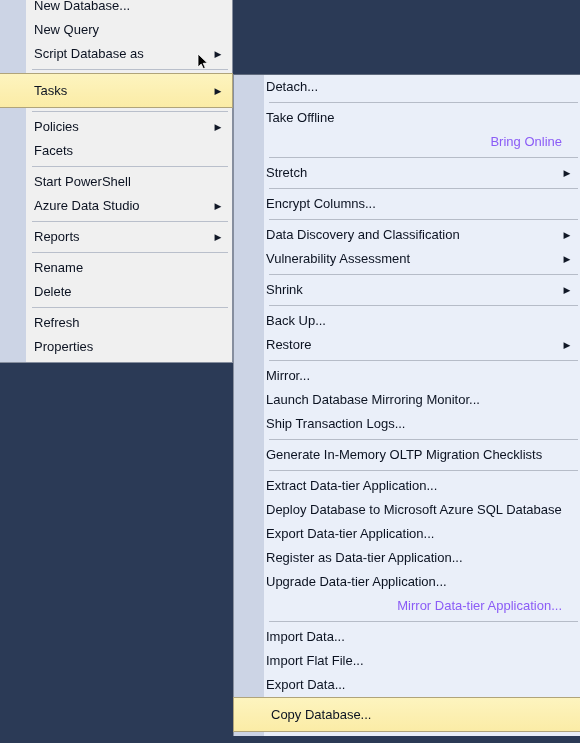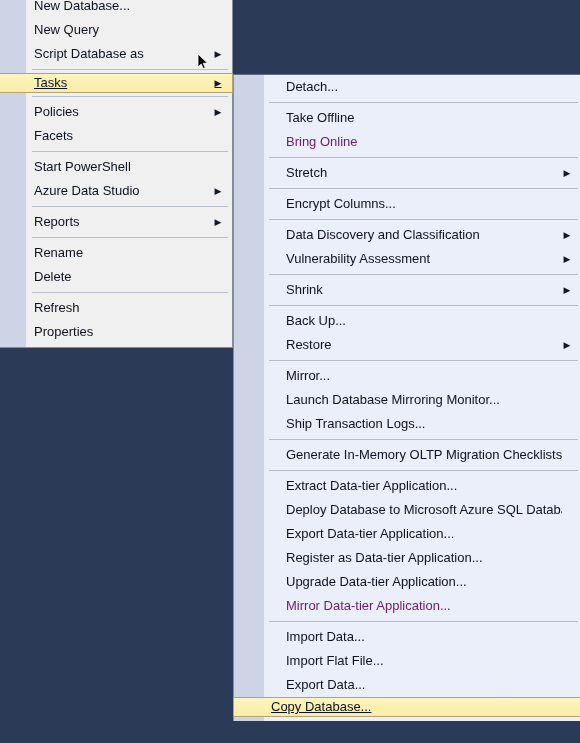--- a/index.html
+++ b/index.html
@@ -53,21 +53,22 @@
     box-sizing: border-box;
     white-space: nowrap;
   }
   .mi .label {
     padding-left: 34px;
     flex: 1 1 auto;
     overflow: hidden;
     text-overflow: clip;
   }
   .mi.disabled .label {
-    color: #701a75;
+    color: #8b5cf6;
+    text-align: right;
   }
   .mi .arrow {
     flex: 0 0 auto;
     margin-right: 9px;
     width: 10px;
     text-align: center;
     font-size: 9px;
     line-height: 24px;
     color: #111827;
   }
@@ -98,43 +99,42 @@
     border-left: none;
     padding-bottom: 3px;
   }
   #ctx-menu .gutter { background: #ccd4e5; width: 26px; }
   #ctx-menu .sep i { left: 32px; right: 4px; background: #b9bfcb; }
 
   
   .mi.selected {
     background: linear-gradient(to bottom, #fdf4bf 0%, #fbeca6 100%);
     border: 1px solid #b0a47a;
-    height: 20px;
-    text-decoration: underline;
+    height: 35px;
   }
   #ctx-menu .mi.selected {
     margin-left: -1px;
     margin-right: -1px;
     border-left: 1px solid #8a8fa0;
   }
   #ctx-menu .mi.selected .label { padding-left: 34px; }
 
   
   #sub-menu {
     left: 233px;
     top: 74px;
     width: 348px;
     background: #eaeff9;
     border-right: none;
     border-bottom: none;
     border-top: 1px solid #5f6a7d;
     padding-bottom: 4px;
   }
   #sub-menu .gutter { background: #ccd4e5; width: 30px; }
-  #sub-menu .mi .label { padding-left: 52px; }
+  #sub-menu .mi .label { padding-left: 32px; }
   #sub-menu .sep i { left: 35px; right: 3px; background: #b6bcc8; }
   #sub-menu .mi.selected {
     margin-left: -1px;
     margin-right: 0;
     border: 1px solid #b0a47a;
   }
   #sub-menu .mi.selected .label { padding-left: 37px; }
 
   
   #cursor {

